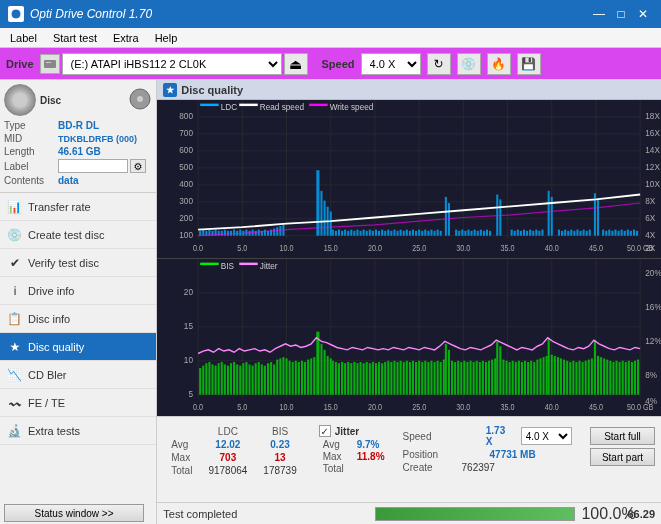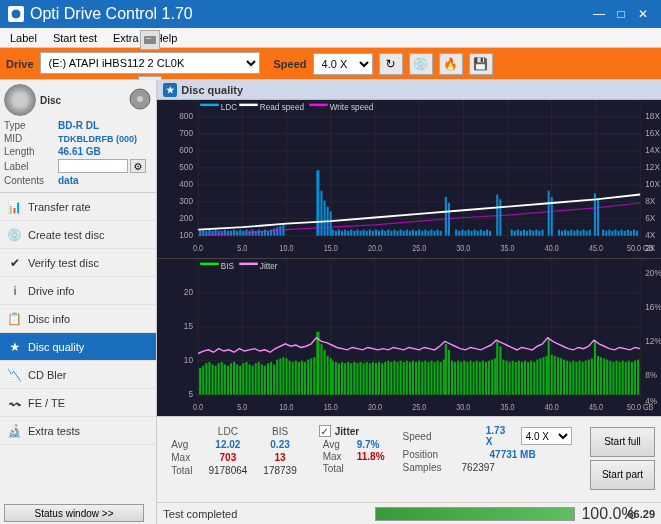--- a/index.html
+++ b/index.html
@@ -10,39 +10,39 @@
       background: #1a6ebd;
       color: white;
       height: 28px;
       display: flex;
       align-items: center;
       padding: 0 8px;
       justify-content: space-between;
     }
     .title-bar-left { display: flex; align-items: center; gap: 6px; }
     .title-icon { width: 16px; height: 16px; background: #fff; border-radius: 2px; display: flex; align-items: center; justify-content: center; }
-    .title-text { font-size: 16px; font-weight: normal; }
+    .title-text { font-size: 12px; font-weight: normal; font-style: italic; }
     .title-controls { display: flex; gap: 2px; }
     .title-btn { width: 20px; height: 18px; background: transparent; border: none; color: white; cursor: pointer; display: flex; align-items: center; justify-content: center; font-size: 12px; }
 
     
     .menu-bar {
       background: #f5f5f5;
       border-bottom: 1px solid #ccc;
       height: 20px;
       display: flex;
       align-items: center;
       padding: 0 4px;
       gap: 4px;
     }
     .menu-item { padding: 2px 6px; font-size: 11px; cursor: pointer; }
 
     
     .toolbar {
-      background: #f97316;
+      background: #d946ef;
       border-bottom: 1px solid #ccc;
       height: 32px;
       display: flex;
       align-items: center;
       padding: 0 6px;
       gap: 6px;
     }
     .toolbar-label { font-size: 11px; font-weight: bold; color: #333; }
     .drive-select {
       height: 22px;
@@ -222,21 +222,21 @@
     .checkbox-sim { width: 12px; height: 12px; border: 1px solid #999; background: white; display: inline-flex; align-items: center; justify-content: center; }
     .check-mark { color: #333; font-size: 10px; }
 
     .speed-pos-area { font-size: 10px; }
     .sp-row { display: flex; gap: 4px; margin-bottom: 2px; align-items: center; }
     .sp-label { color: #555; width: 55px; }
     .sp-val { color: #1a6ebd; font-weight: bold; margin-left: 28px; }
 
     .start-btns { display: flex; flex-direction: column; gap: 3px; margin-left: 4px; }
     .start-btn {
-      width: 65px; height: 30px;
+      width: 65px; height: 18px;
       background: linear-gradient(to bottom, #f0f0f0, #d8d8d8);
       border: 1px solid #999;
       cursor: pointer;
       font-size: 10px;
       text-align: center;
       line-height: 18px;
     }
 
     
     .bottom-status {
@@ -293,21 +293,21 @@
 
 <div class="menu-bar">
   <span class="menu-item">Label</span>
   <span class="menu-item">Start test</span>
   <span class="menu-item">Extra</span>
   <span class="menu-item">Help</span>
 </div>
 
 <div class="toolbar">
   <span class="toolbar-label">Drive</span>
-  <div style="display:flex;align-items:center;gap:2px;flex-direction:column;">
+  <div style="display:flex;align-items:center;gap:2px;">
     <div style="width:20px;height:20px;background:#e0e0e0;border:1px solid #aaa;display:flex;align-items:center;justify-content:center;">
       <svg width="14" height="14" viewBox="0 0 14 14">
           <rect x="1" y="3" width="12" height="8" rx="1" fill="#888"></rect>
           <rect x="3" y="5" width="5" height="1" fill="#ccc"></rect>
         </svg>
     </div>
     <select class="drive-select">
       <option>(E:)  ATAPI  iHBS112   2 CL0K</option>
     </select>
     <button class="toolbar-icon-btn">⏏</button>
@@ -884,21 +884,21 @@
             <span class="sp-val">1.73 X</span>
             <select style="height:18px;font-size:10px;border:1px solid #aaa;background:white;margin-left:4px;width:55px;">
               <option>4.0 X</option>
             </select>
           </div>
           <div class="sp-row">
             <span class="sp-label">Position</span>
             <span class="sp-val">47731 MB</span>
           </div>
           <div class="sp-row">
-            <span class="sp-label">Samples</span>
+            <span class="sp-label">Create</span>
             <span style="color:#333;">762397</span>
           </div>
         </div>
 
         <div class="start-btns" style="margin-left:8px;margin-top:2px;">
           <button class="start-btn">Start full</button>
           <button class="start-btn">Start part</button>
         </div>
       </div>
     </div>

